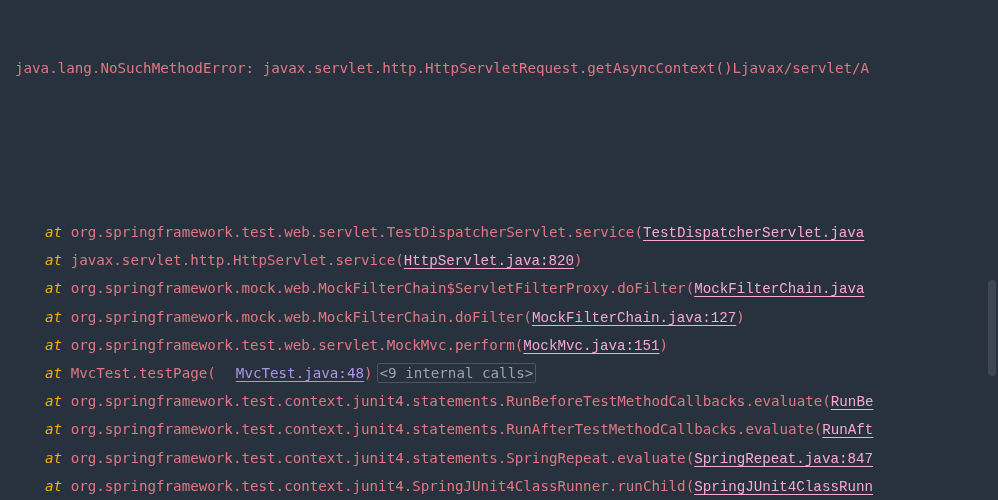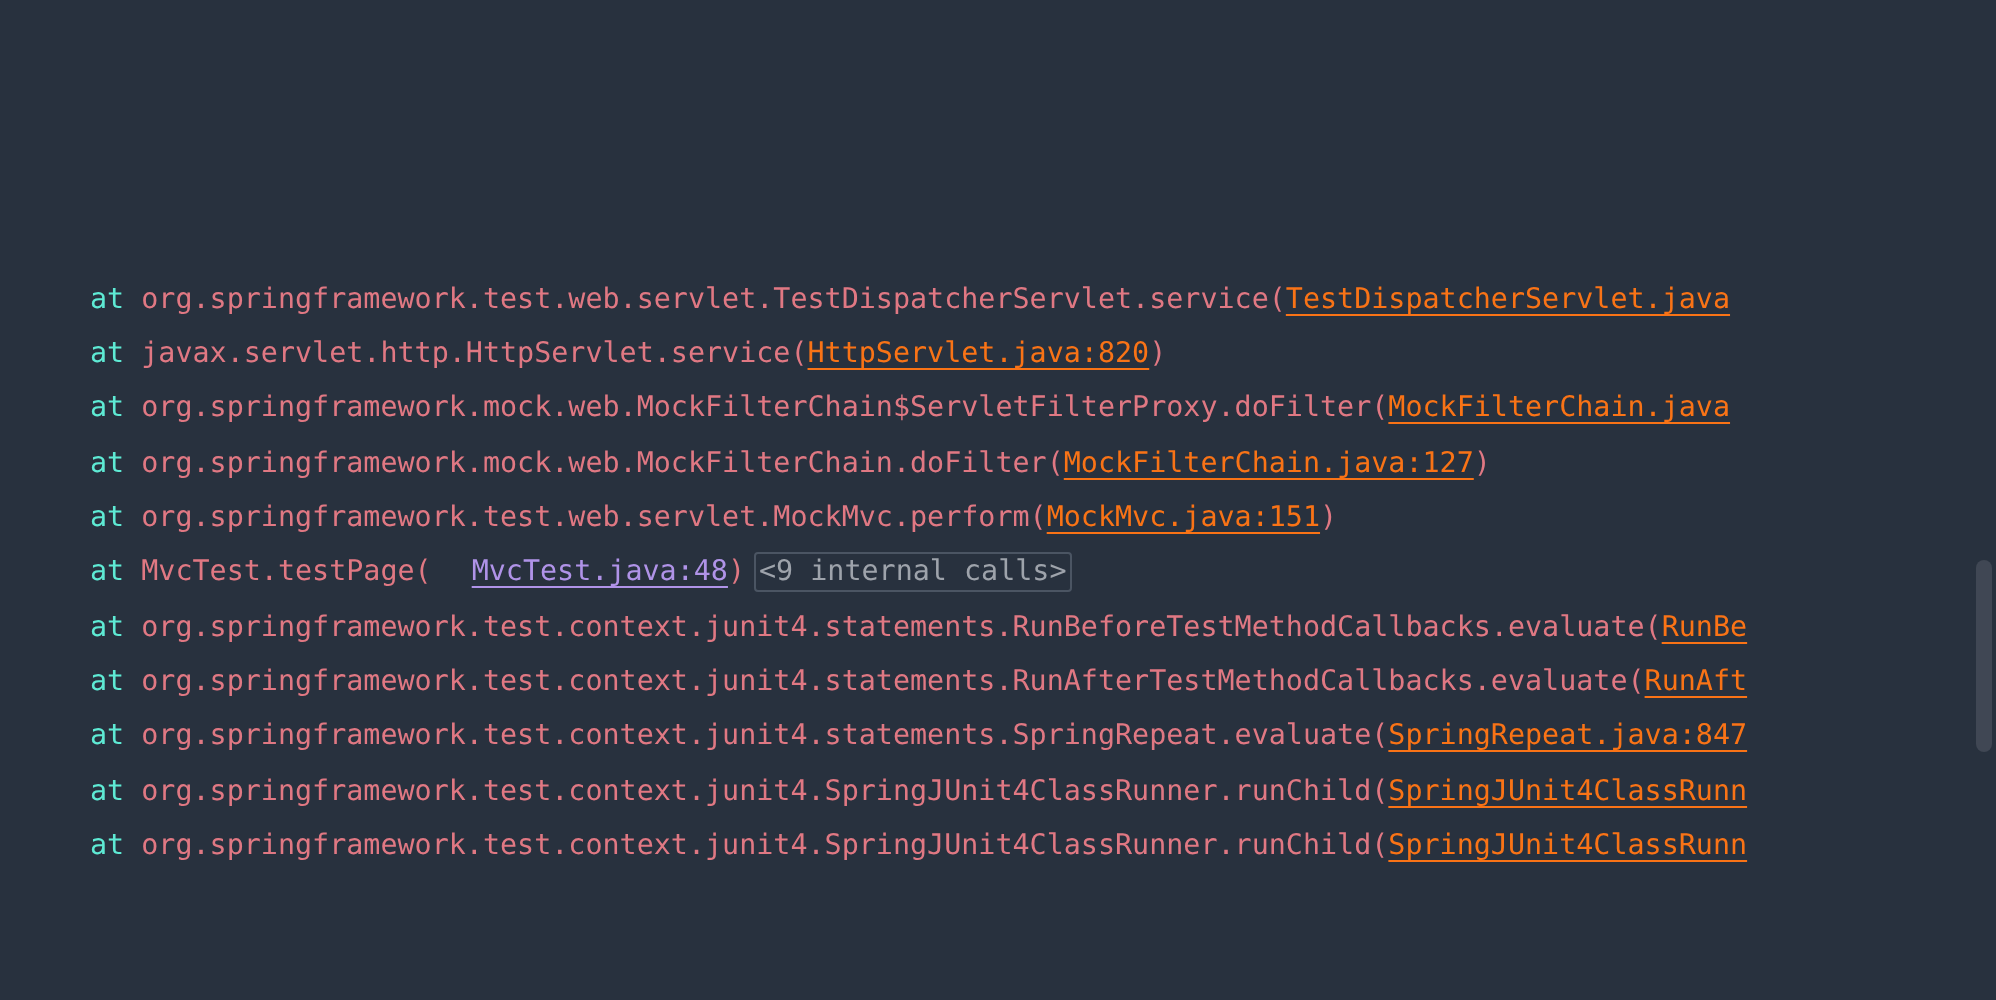--- a/index.html
+++ b/index.html
@@ -19,27 +19,28 @@
     white-space: pre;
     position: relative;
   }
   .line {
     display: block;
   }
   .indent {
     display: inline-block;
     width: 30px; 
   }
-  .kw-at { color: #5eead4; }
+  .kw-at { color: #eab308; font-style: italic; }
   .text { color: #e07883; }
   .link {
-    color: #f97316;
+    color: #f9a8d4;
     text-decoration: underline;
     text-underline-offset: 3px;
     cursor: pointer;
+    font-family: Liberation Mono, monospace;
   }
   .paren { color: #e07883; }
   .highlight-link {
     color: #b093e8;
     text-decoration: underline;
     text-underline-offset: 3px;
     cursor: pointer;
     padding-left: 20px;
   }
   .muted-box {
@@ -62,18 +63,19 @@
     width: 8px;
     border-radius: 4px;
     background: #535a66;
     opacity: 0.55;
   }
 </style>
 </head>
 <body>
 
 <div class="panel">
+  <span class="line text">java.lang.NoSuchMethodError: javax.servlet.http.HttpServletRequest.getAsyncContext()Ljavax/servlet/A</span>
   <span class="line"> </span>
   <div id="frames"><span class="line"><span class="indent"></span><span class="kw-at">at </span><span class="text">org.springframework.test.web.servlet.TestDispatcherServlet.service</span><span class="paren">(</span><span class="link">TestDispatcherServlet.java</span></span><span class="line"><span class="indent"></span><span class="kw-at">at </span><span class="text">javax.servlet.http.HttpServlet.service</span><span class="paren">(</span><span class="link">HttpServlet.java:820</span><span class="paren">)</span></span><span class="line"><span class="indent"></span><span class="kw-at">at </span><span class="text">org.springframework.mock.web.MockFilterChain$ServletFilterProxy.doFilter</span><span class="paren">(</span><span class="link">MockFilterChain.java</span></span><span class="line"><span class="indent"></span><span class="kw-at">at </span><span class="text">org.springframework.mock.web.MockFilterChain.doFilter</span><span class="paren">(</span><span class="link">MockFilterChain.java:127</span><span class="paren">)</span></span><span class="line"><span class="indent"></span><span class="kw-at">at </span><span class="text">org.springframework.test.web.servlet.MockMvc.perform</span><span class="paren">(</span><span class="link">MockMvc.java:151</span><span class="paren">)</span></span><span class="line"><span class="indent"></span><span class="kw-at">at </span><span class="text">MvcTest.testPage</span><span class="paren">(</span><span class="highlight-link">MvcTest.java:48</span><span class="paren">)</span><span class="muted-box">&lt;9 internal calls&gt;</span></span><span class="line"><span class="indent"></span><span class="kw-at">at </span><span class="text">org.springframework.test.context.junit4.statements.RunBeforeTestMethodCallbacks.evaluate</span><span class="paren">(</span><span class="link">RunBe</span></span><span class="line"><span class="indent"></span><span class="kw-at">at </span><span class="text">org.springframework.test.context.junit4.statements.RunAfterTestMethodCallbacks.evaluate</span><span class="paren">(</span><span class="link">RunAft</span></span><span class="line"><span class="indent"></span><span class="kw-at">at </span><span class="text">org.springframework.test.context.junit4.statements.SpringRepeat.evaluate</span><span class="paren">(</span><span class="link">SpringRepeat.java:847</span></span><span class="line"><span class="indent"></span><span class="kw-at">at </span><span class="text">org.springframework.test.context.junit4.SpringJUnit4ClassRunner.runChild</span><span class="paren">(</span><span class="link">SpringJUnit4ClassRunn</span></span><span class="line"><span class="indent"></span><span class="kw-at">at </span><span class="text">org.springframework.test.context.junit4.SpringJUnit4ClassRunner.runChild</span><span class="paren">(</span><span class="link">SpringJUnit4ClassRunn</span></span></div>
   <div class="sb-track">
     <div class="sb-thumb" id="sb-thumb" style="top: 280px; height: 96px;"></div>
   </div>
 </div>
 
 </body></html>

